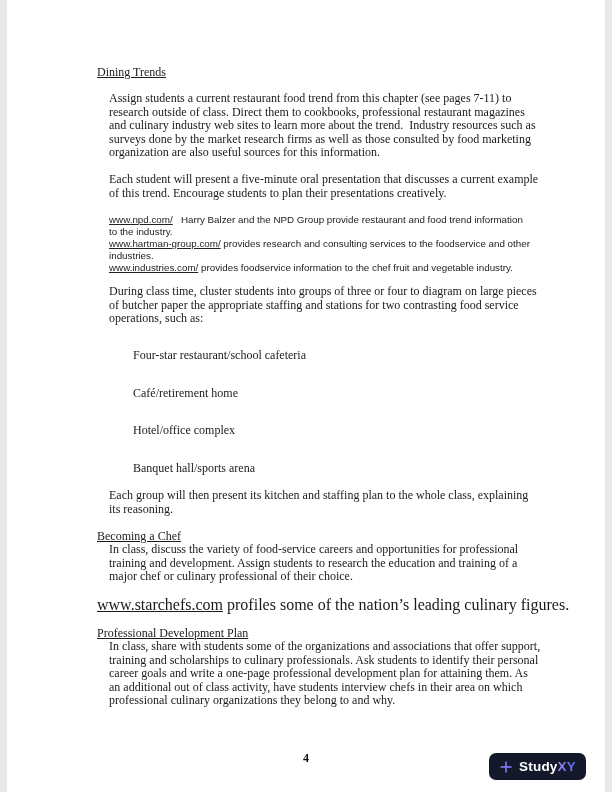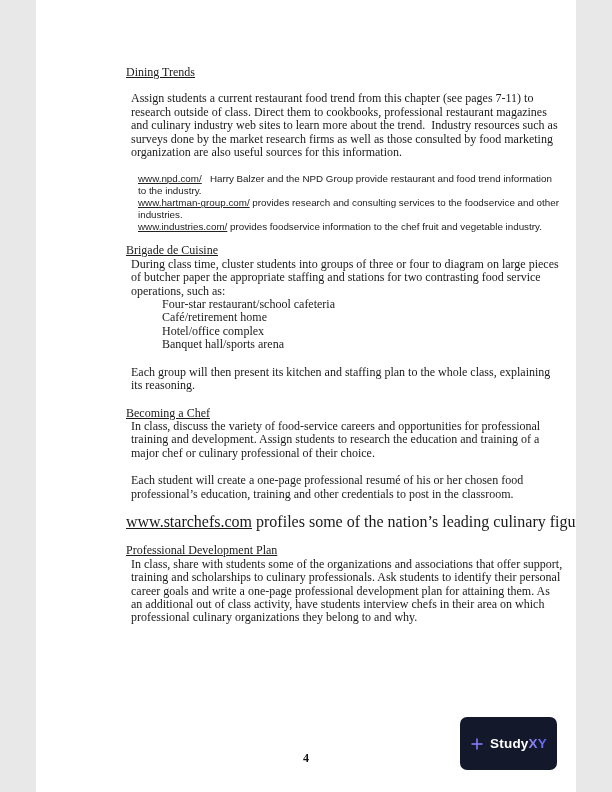--- a/index.html
+++ b/index.html
@@ -1,18 +1,18 @@
 <!DOCTYPE html>
 <html><head>
 <meta charset="utf-8">
 <style>
   html, body { margin: 0; padding: 0; background: #e8e8e8; }
   .page {
     position: relative;
-    width: 540px;
+    width: 598px;
     height: 792px;
     margin: 0 auto;
     background: #ffffff;
     overflow: hidden;
     font-family: "Liberation Serif", "DejaVu Serif", serif;
     color: #1a1a1a;
   }
   .content {
     padding: 66px 78px 0 90px;
   }
@@ -21,21 +21,21 @@
     line-height: 13.4px;
     font-weight: normal;
     text-decoration: underline;
     margin: 0;
     white-space: pre;
   }
   .heading.spaced { margin-bottom: 13px; }
   .para {
     font-size: 12px;
     line-height: 13.4px;
-    margin: 0 0 14px 5px;
+    margin: 0 0 14px 12px;
     white-space: pre;
   }
   .para.tight { margin-bottom: 0; }
   .resources {
     font-family: "Liberation Sans", "DejaVu Sans", sans-serif;
     font-size: 9.8px;
     line-height: 12px;
     color: #222222;
     margin: 0 0 11px 12px;
   }
@@ -49,40 +49,40 @@
     line-height: 13.4px;
     margin: 0 0 16px 0;
     white-space: pre;
   }
   .op-list {
     font-size: 12px;
     line-height: 13.4px;
     margin: 0 0 14px 0;
     padding-left: 36px;
   }
-  .op-item { white-space: pre; }
+  .op-item { white-space: pre; margin-top: 24px; }
   .footer-pagenum {
     position: absolute;
     left: 0;
     bottom: 26px;
     width: 100%;
     text-align: center;
     font-size: 12px;
     font-weight: bold;
     color: #111111;
   }
   .brand-badge {
     position: absolute;
     right: 19px;
-    bottom: 22px;
+    bottom: 12px;
     height: 27px;
     display: flex;
     align-items: center;
     gap: 6px;
-    padding: 13px 10px;
+    padding: 0 10px;
     background: #14182b;
     border-radius: 7px;
     font-family: "Liberation Sans", "DejaVu Sans", sans-serif;
   }
   .brand-plus { display: flex; align-items: center; }
   .brand-text { font-size: 13.5px; font-weight: 700; letter-spacing: 0.2px; }
   .brand-study { color: #ffffff; }
   .brand-xy {
     background: linear-gradient(90deg, #9b8cf6, #5a60f0);
     -webkit-background-clip: text;
@@ -95,48 +95,47 @@
 
 <div class="page">
   <div class="content">
 
     <h2 class="heading spaced">Dining Trends</h2>
     <p class="para">Assign students a current restaurant food trend from this chapter (see pages 7-11) to
 research outside of class. Direct them to cookbooks, professional restaurant magazines
 and culinary industry web sites to learn more about the trend.  Industry resources such as
 surveys done by the market research firms as well as those consulted by food marketing
 organization are also useful sources for this information.</p>
+    <p class="para">Each student will present a five-minute oral presentation that discusses a current example
+of this trend. Encourage students to plan their presentations creatively.</p>
 
     <div class="resources">
       <div class="res-line"><span class="url">www.npd.com/</span><span>   Harry Balzer and the NPD Group provide restaurant and food trend information
 to the industry.</span></div>
       <div class="res-line"><span class="url">www.hartman-group.com/</span><span> provides research and consulting services to the foodservice and other
 industries.</span></div>
       <div class="res-line"><span class="url">www.industries.com/</span><span> provides foodservice information to the chef fruit and vegetable industry.</span></div>
     </div>
 
-    <h2 class="heading">Brigade de Cuisine</h2>
     <p class="para tight">During class time, cluster students into groups of three or four to diagram on large pieces
 of butcher paper the appropriate staffing and stations for two contrasting food service
 operations, such as:</p>
     <div class="op-list">
       <div class="op-item">Four-star restaurant/school cafeteria</div>
       <div class="op-item">Café/retirement home</div>
       <div class="op-item">Hotel/office complex</div>
       <div class="op-item">Banquet hall/sports arena</div>
     </div>
     <p class="para">Each group will then present its kitchen and staffing plan to the whole class, explaining
 its reasoning.</p>
 
     <h2 class="heading">Becoming a Chef</h2>
     <p class="para">In class, discuss the variety of food-service careers and opportunities for professional
 training and development. Assign students to research the education and training of a
 major chef or culinary professional of their choice.</p>
-    <p class="para">Each student will create a one-page professional resumé of his or her chosen food
-professional’s education, training and other credentials to post in the classroom.</p>
     <div class="url-line"><span class="url">www.starchefs.com</span><span> profiles some of the nation’s leading culinary figures.</span></div>
 
     <h2 class="heading">Professional Development Plan</h2>
     <p class="para">In class, share with students some of the organizations and associations that offer support,
 training and scholarships to culinary professionals. Ask students to identify their personal
 career goals and write a one-page professional development plan for attaining them. As
 an additional out of class activity, have students interview chefs in their area on which
 professional culinary organizations they belong to and why.</p>
 
   </div>

